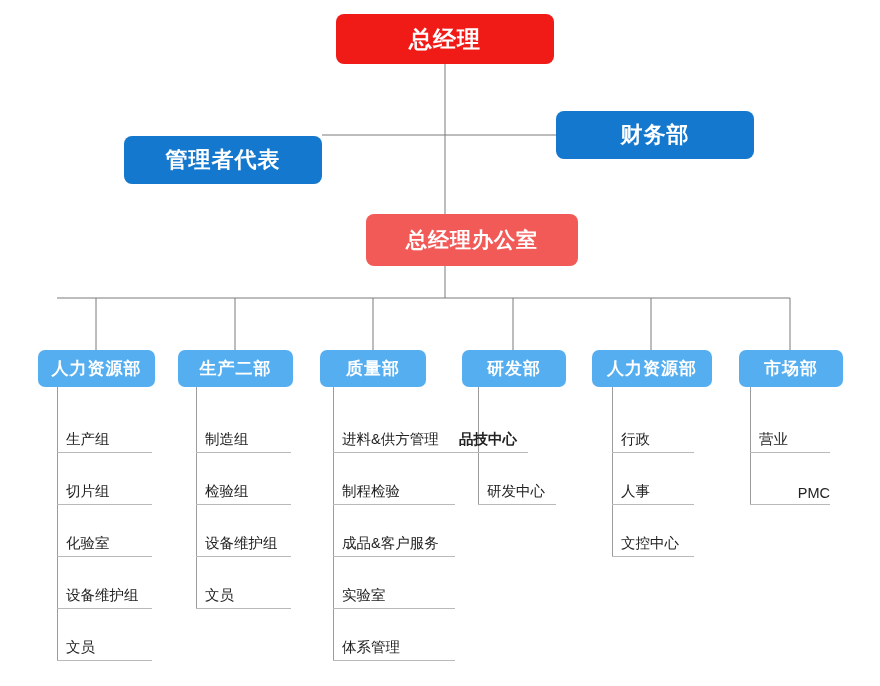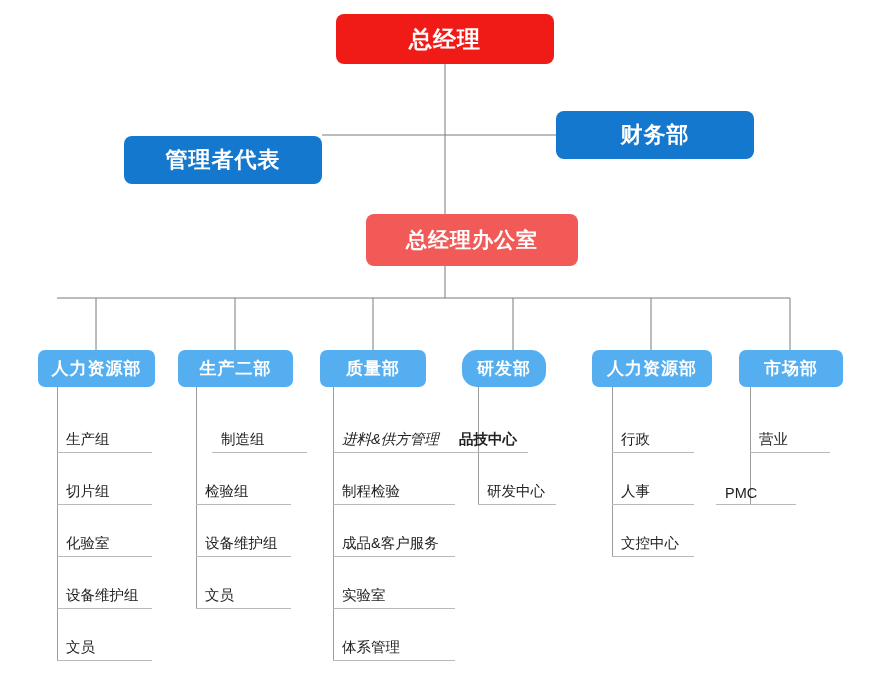--- a/index.html
+++ b/index.html
@@ -119,55 +119,55 @@
         </div>
         <div class="leaf" style="left: 57px; top: 621px; width: 95px; height: 40px;">
           <span>文员</span>
         </div>
       </div>
       <div class="node dept" style="left: 178px; width: 115px;">
         <span>生产二部</span>
       </div>
       <div class="leaf-col">
         <div class="spine" style="left: 196px; top: 387px; height: 222px;"></div>
-        <div class="leaf" style="left: 212px; top: 413px; width: 95px; height: 40px;">
+        <div class="leaf" style="left: 196px; top: 413px; width: 95px; height: 40px;">
           <span>制造组</span>
         </div>
         <div class="leaf" style="left: 196px; top: 465px; width: 95px; height: 40px;">
           <span>检验组</span>
         </div>
         <div class="leaf" style="left: 196px; top: 517px; width: 95px; height: 40px;">
           <span>设备维护组</span>
         </div>
         <div class="leaf" style="left: 196px; top: 569px; width: 95px; height: 40px;">
           <span>文员</span>
         </div>
       </div>
       <div class="node dept" style="left: 320px; width: 106px;">
         <span>质量部</span>
       </div>
       <div class="leaf-col">
         <div class="spine" style="left: 333px; top: 387px; height: 274px;"></div>
-        <div class="leaf" style="left: 333px; top: 413px; width: 122px; height: 40px; font-style: italic;">
+        <div class="leaf" style="left: 333px; top: 413px; width: 122px; height: 40px;">
           <span>进料&amp;供方管理</span>
         </div>
         <div class="leaf" style="left: 333px; top: 465px; width: 122px; height: 40px;">
           <span>制程检验</span>
         </div>
         <div class="leaf" style="left: 333px; top: 517px; width: 122px; height: 40px;">
           <span>成品&amp;客户服务</span>
         </div>
         <div class="leaf" style="left: 333px; top: 569px; width: 122px; height: 40px;">
           <span>实验室</span>
         </div>
         <div class="leaf" style="left: 333px; top: 621px; width: 122px; height: 40px;">
           <span>体系管理</span>
         </div>
       </div>
-      <div class="node dept" style="left: 462px; width: 84px; border-radius: 15px;">
+      <div class="node dept" style="left: 462px; width: 104px;">
         <span>研发部</span>
       </div>
       <div class="leaf-col">
         <div class="spine" style="left: 478px; top: 387px; height: 118px;"></div>
         <div class="leaf" style="left: 450px; top: 413px; width: 78px; height: 40px; font-weight: bold;">
           <span>品技中心</span>
         </div>
         <div class="leaf" style="left: 478px; top: 465px; width: 78px; height: 40px;">
           <span>研发中心</span>
         </div>
@@ -188,19 +188,19 @@
         </div>
       </div>
       <div class="node dept" style="left: 739px; width: 104px;">
         <span>市场部</span>
       </div>
       <div class="leaf-col">
         <div class="spine" style="left: 750px; top: 387px; height: 118px;"></div>
         <div class="leaf" style="left: 750px; top: 413px; width: 80px; height: 40px;">
           <span>营业</span>
         </div>
-        <div class="leaf" style="left: 716px; top: 465px; width: 80px; height: 40px;">
+        <div class="leaf" style="left: 750px; top: 465px; width: 80px; height: 40px; justify-content: flex-end;">
           <span>PMC</span>
         </div>
       </div>
     </div>
 
 </div>
 
 </body></html>

